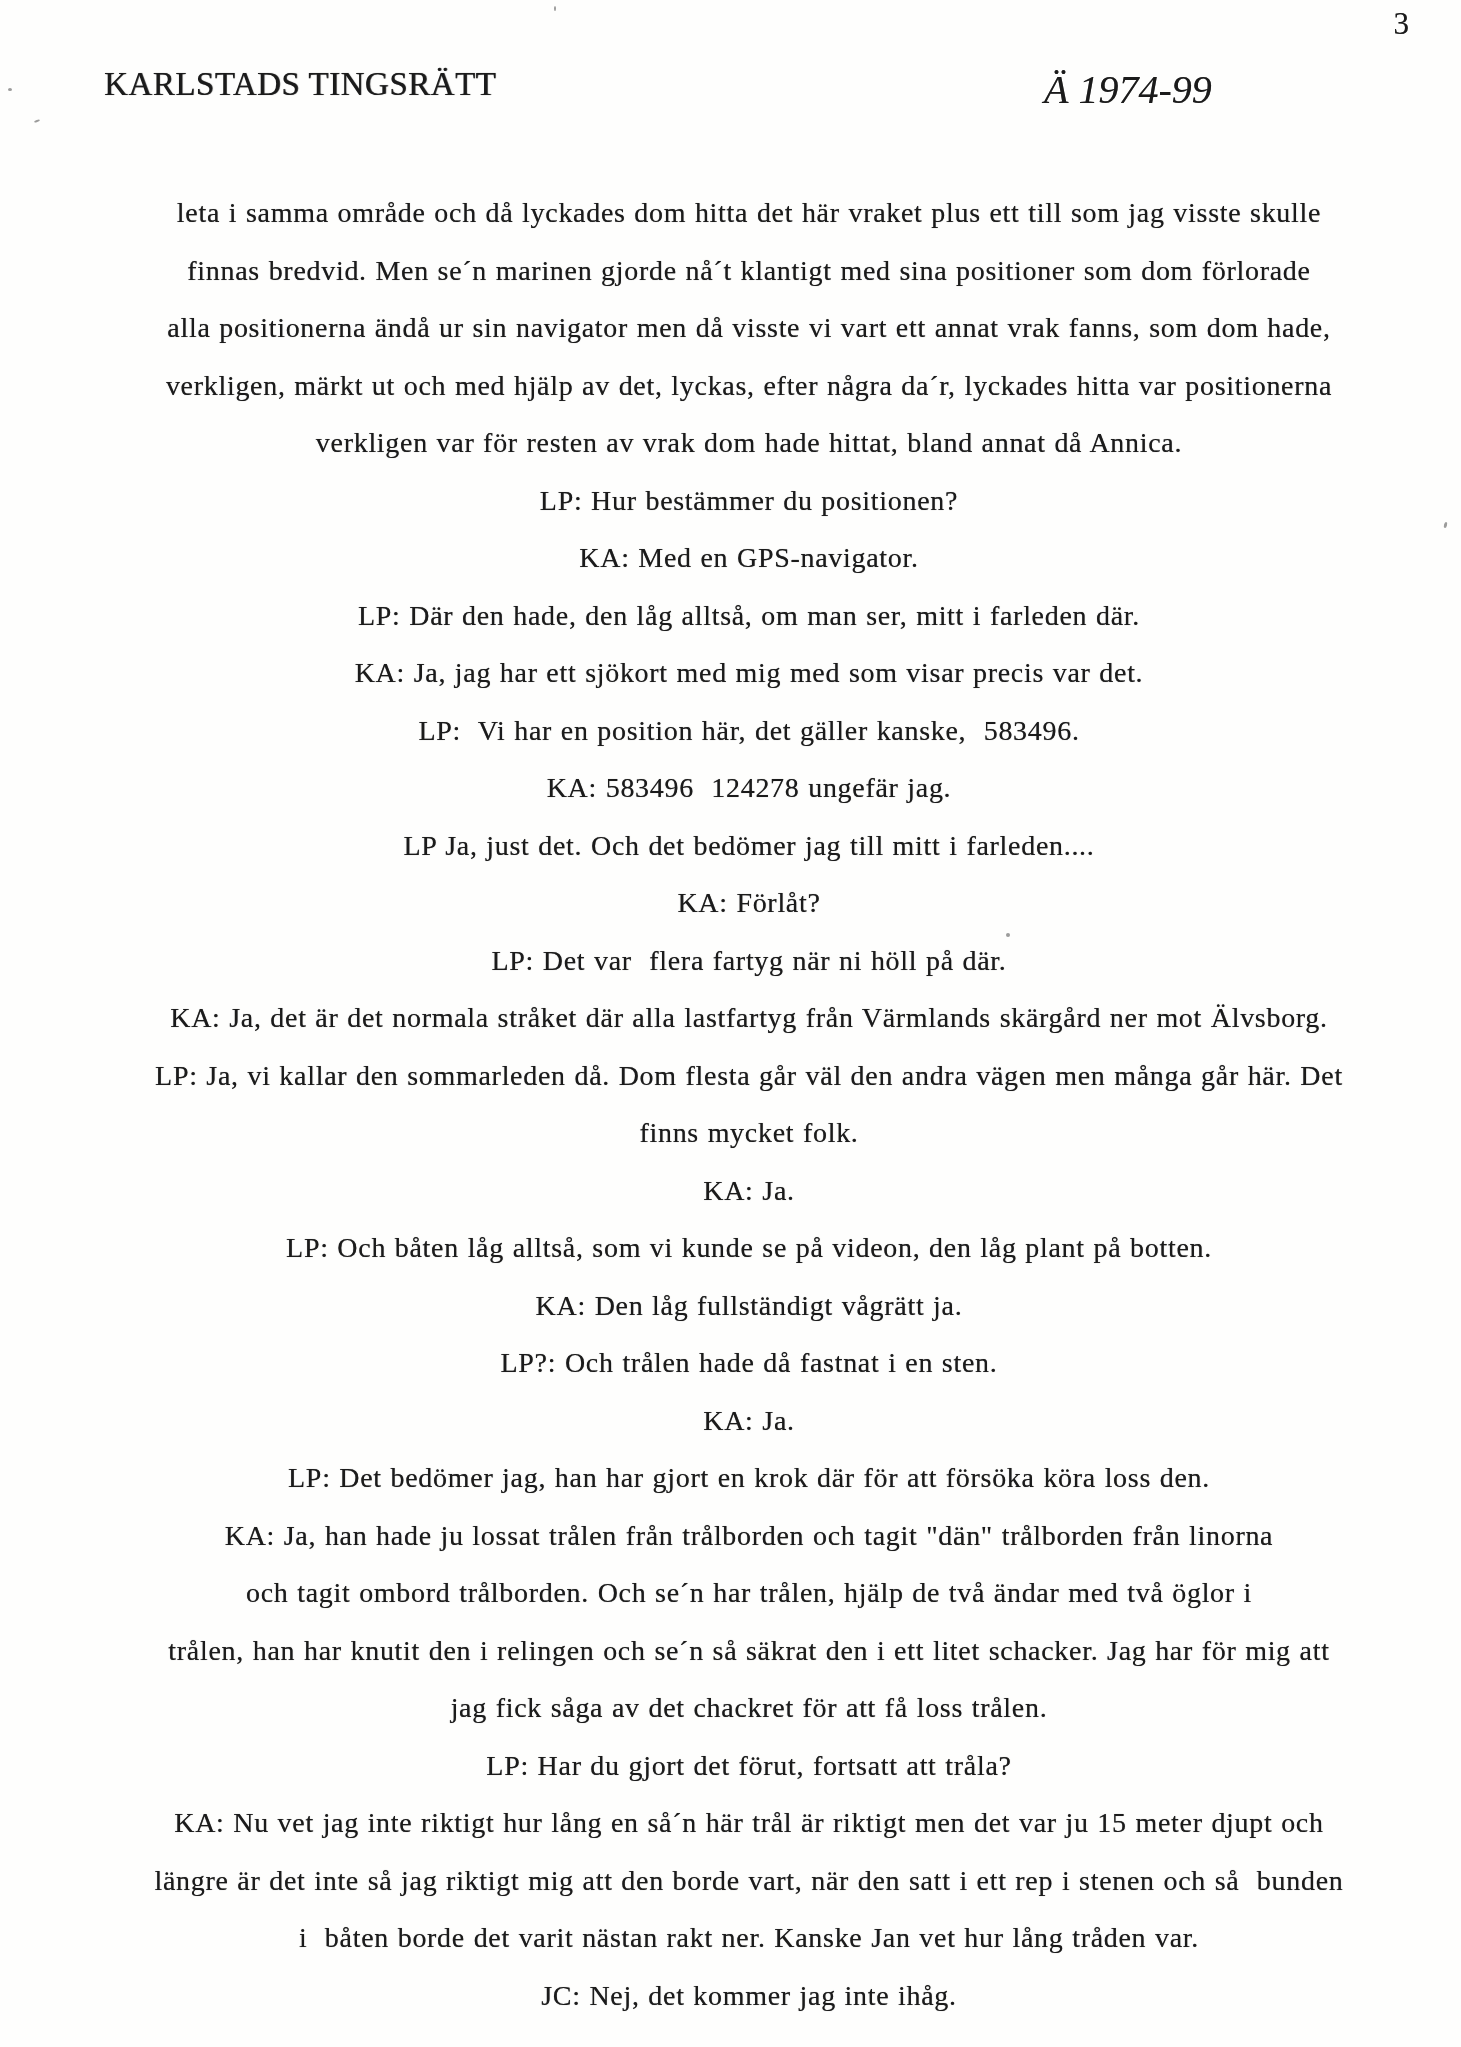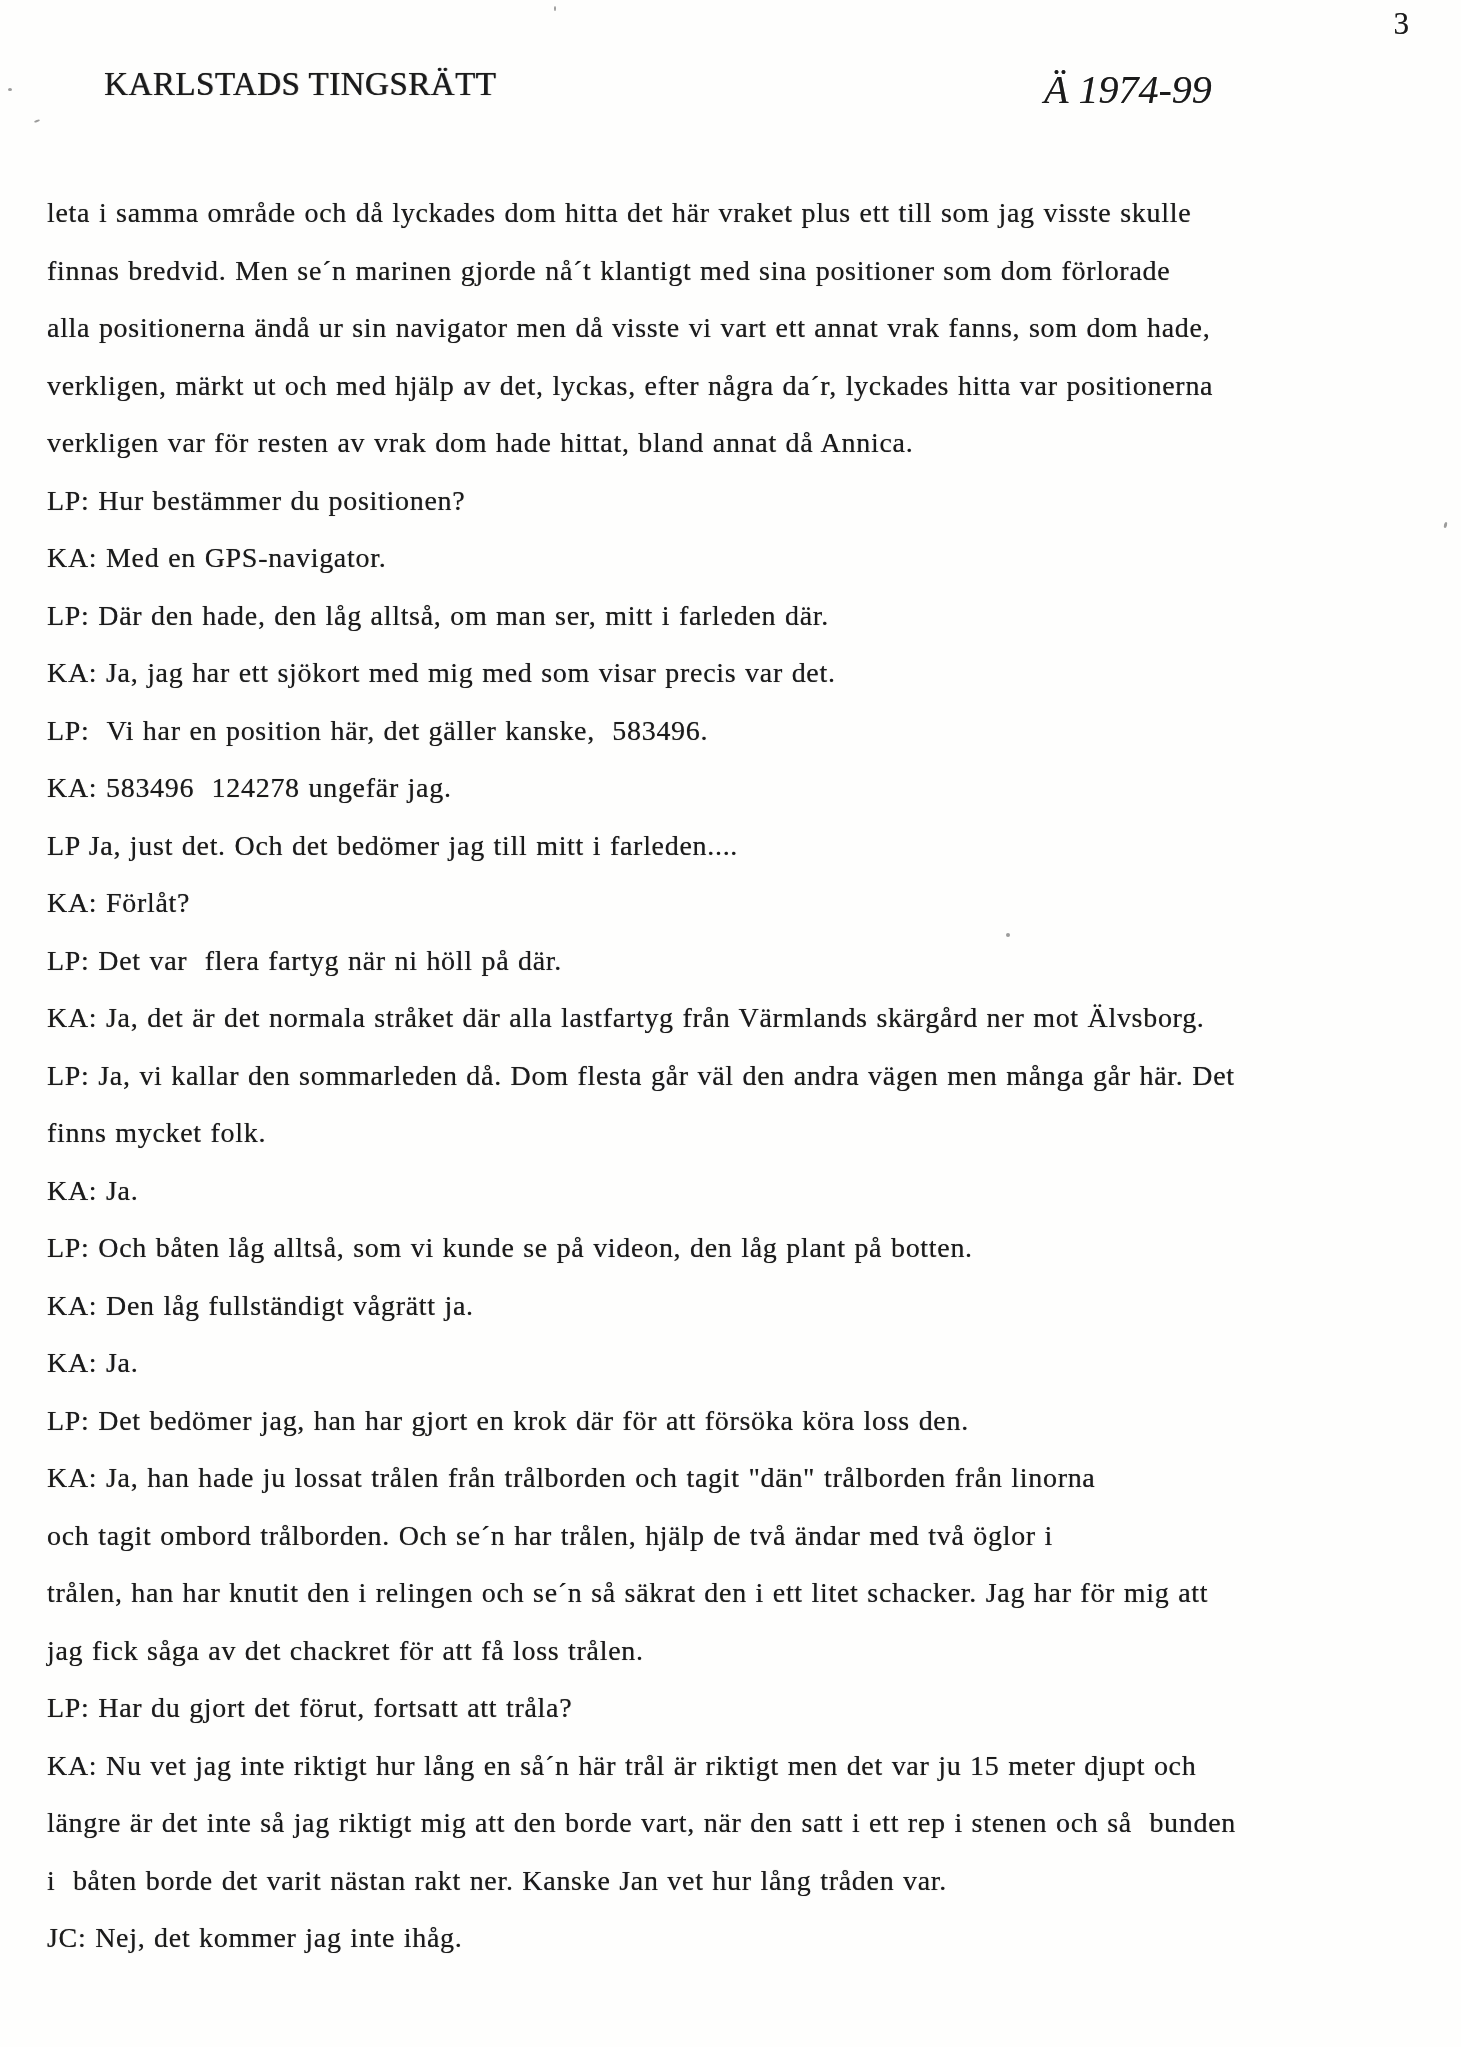--- a/index.html
+++ b/index.html
@@ -48,20 +48,21 @@
   }
   .line {
     margin: 0;
     height: 57.5px;
     line-height: 57.5px;
     font-size: 28px;
     letter-spacing: 0.7px;
     word-spacing: 1px;
     white-space: pre;
     text-shadow: 0 0 0.7px rgba(0,0,0,0.6);
+    text-align: center;
   }
   
   .speck {
     position: absolute;
     background: #4a4a4a;
     border-radius: 50%;
     opacity: 0.55;
   }
   .speck.s1 { left: 8px;    top: 88px;  width: 4px; height: 3px; }
   .speck.s2 { left: 34px;   top: 120px; width: 6px; height: 2px; transform: rotate(-20deg); }
@@ -94,20 +95,21 @@
       <p class="line">KA: 583496  124278 ungefär jag.</p>
       <p class="line">LP Ja, just det. Och det bedömer jag till mitt i farleden....</p>
       <p class="line">KA: Förlåt?</p>
       <p class="line">LP: Det var  flera fartyg när ni höll på där.</p>
       <p class="line">KA: Ja, det är det normala stråket där alla lastfartyg från Värmlands skärgård ner mot Älvsborg.</p>
       <p class="line">LP: Ja, vi kallar den sommarleden då. Dom flesta går väl den andra vägen men många går här. Det</p>
       <p class="line">finns mycket folk.</p>
       <p class="line">KA: Ja.</p>
       <p class="line">LP: Och båten låg alltså, som vi kunde se på videon, den låg plant på botten.</p>
       <p class="line">KA: Den låg fullständigt vågrätt ja.</p>
+      <p class="line">LP?: Och trålen hade då fastnat i en sten.</p>
       <p class="line">KA: Ja.</p>
       <p class="line">LP: Det bedömer jag, han har gjort en krok där för att försöka köra loss den.</p>
       <p class="line">KA: Ja, han hade ju lossat trålen från trålborden och tagit "dän" trålborden från linorna</p>
       <p class="line">och tagit ombord trålborden. Och se´n har trålen, hjälp de två ändar med två öglor i</p>
       <p class="line">trålen, han har knutit den i relingen och se´n så säkrat den i ett litet schacker. Jag har för mig att</p>
       <p class="line">jag fick såga av det chackret för att få loss trålen.</p>
       <p class="line">LP: Har du gjort det förut, fortsatt att tråla?</p>
       <p class="line">KA: Nu vet jag inte riktigt hur lång en så´n här trål är riktigt men det var ju 15 meter djupt och</p>
       <p class="line">längre är det inte så jag riktigt mig att den borde vart, när den satt i ett rep i stenen och så  bunden</p>
       <p class="line">i  båten borde det varit nästan rakt ner. Kanske Jan vet hur lång tråden var.</p>

